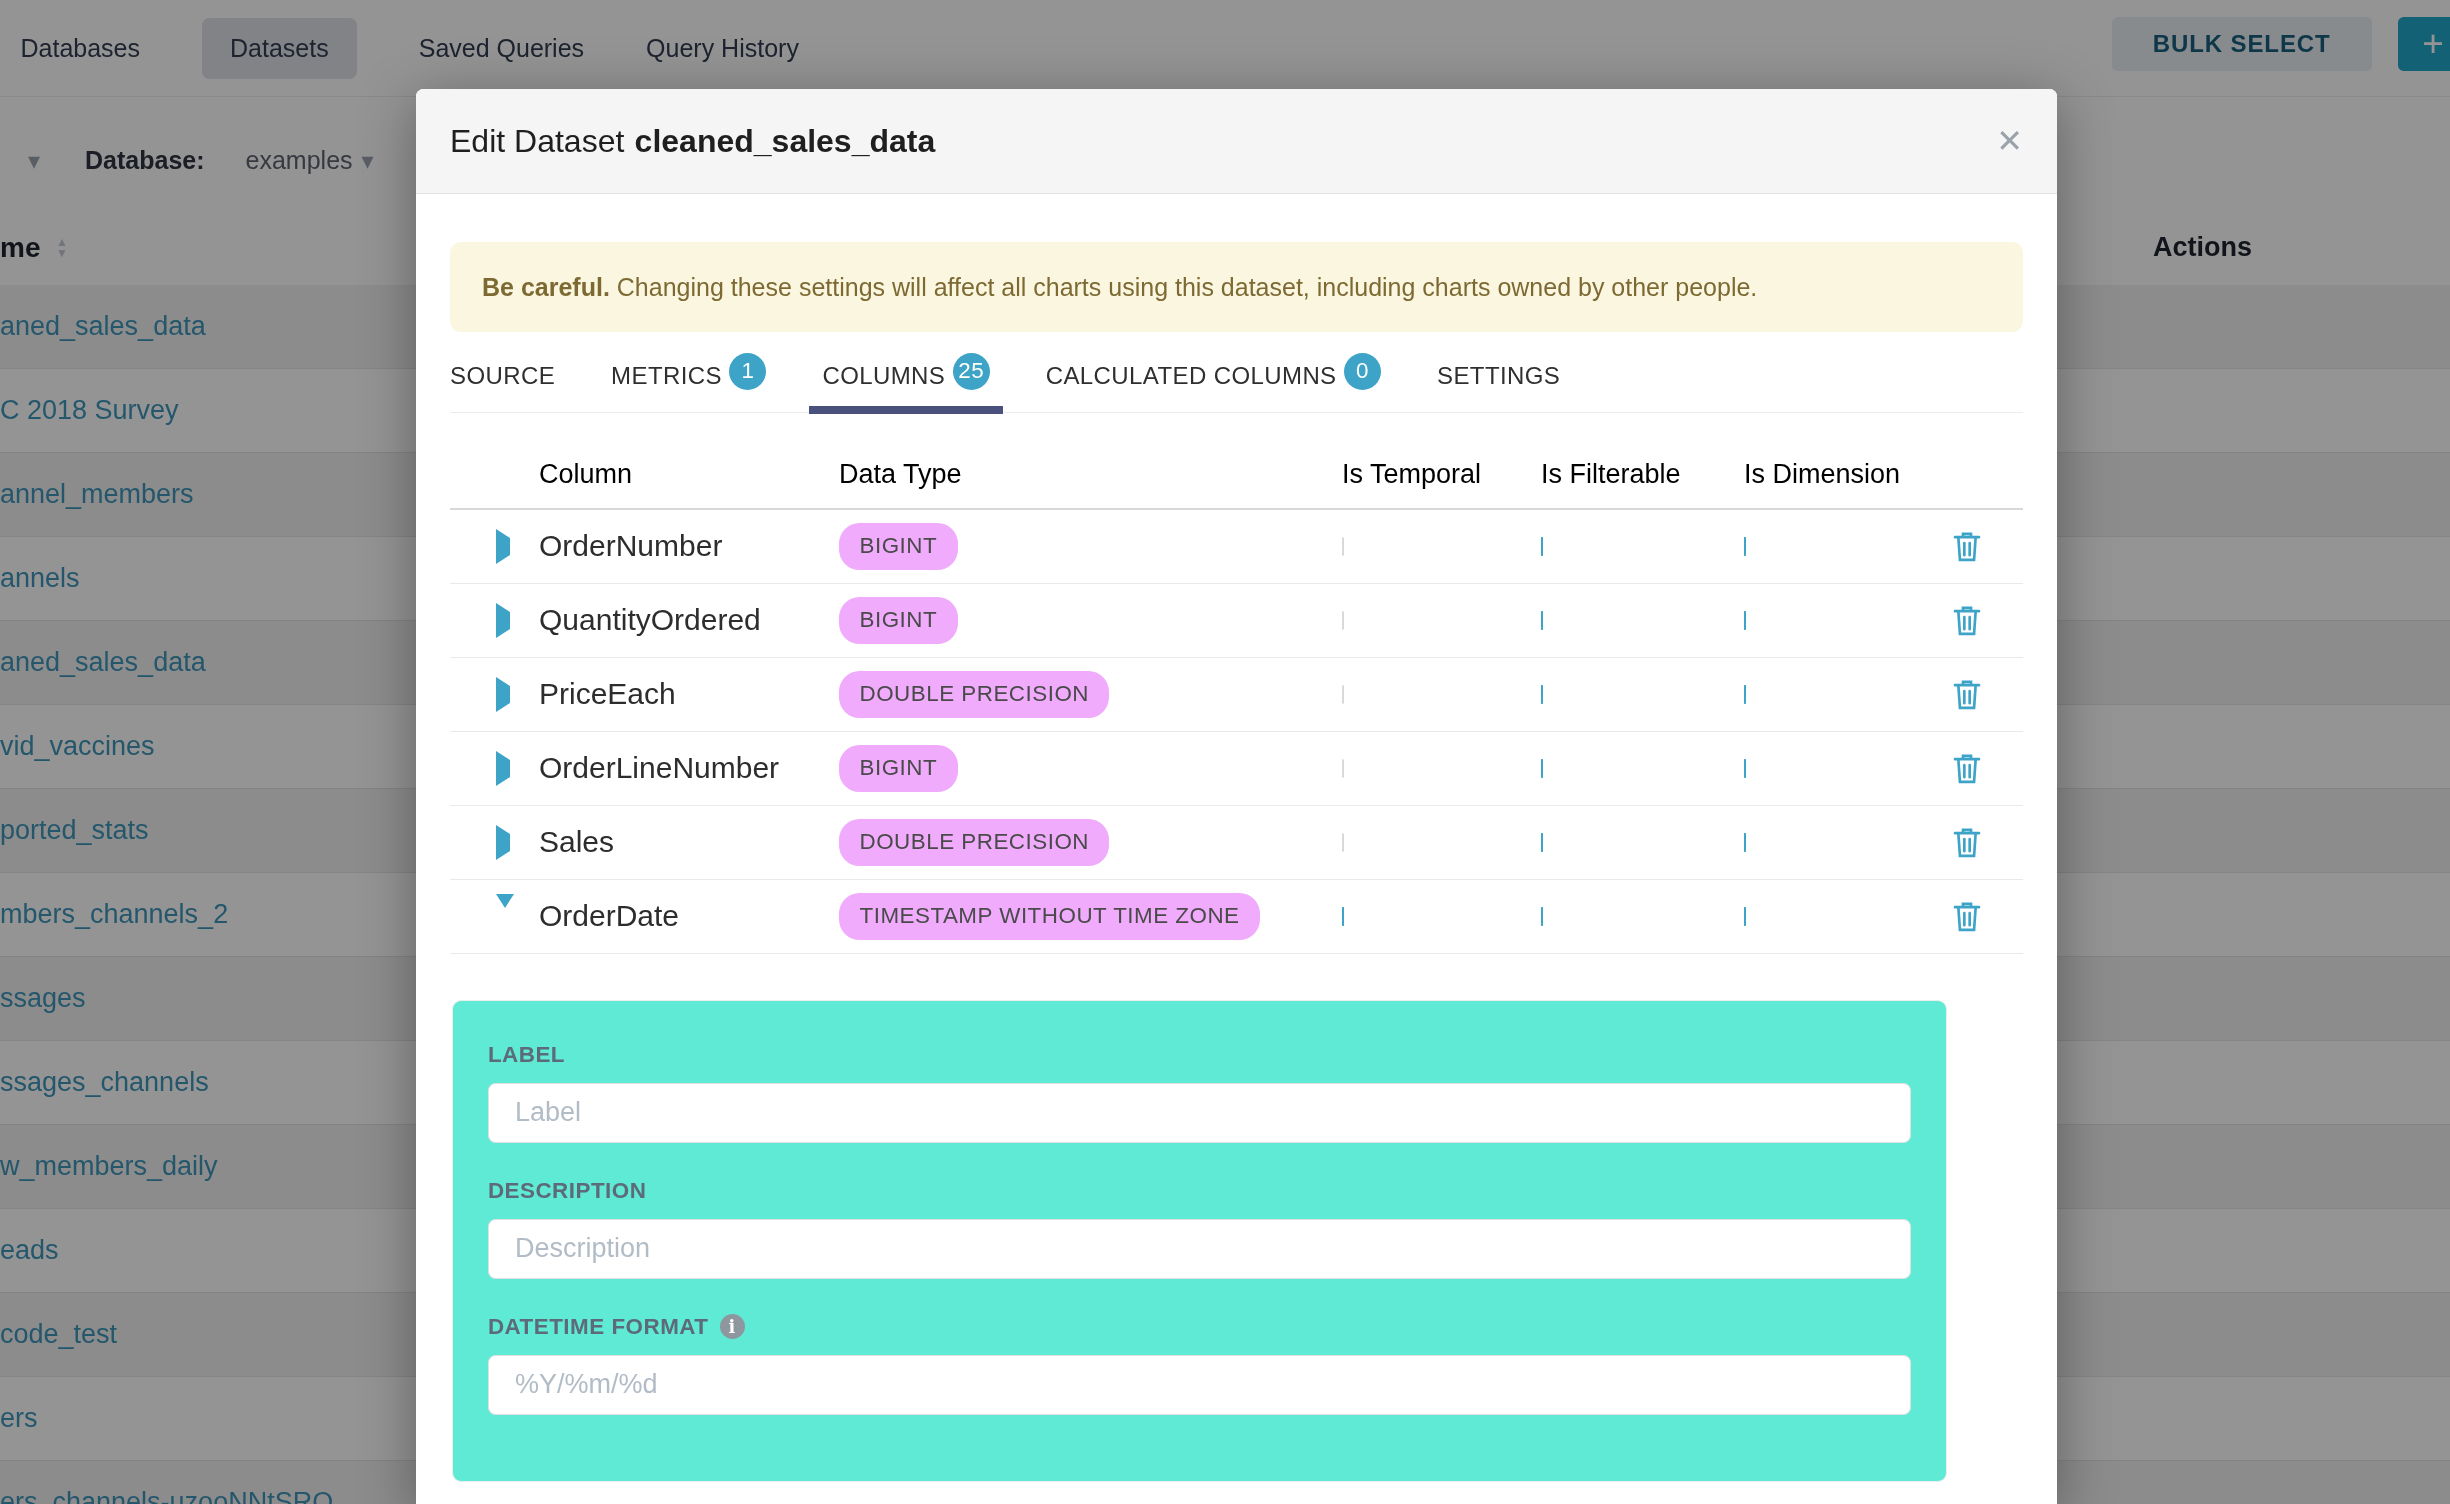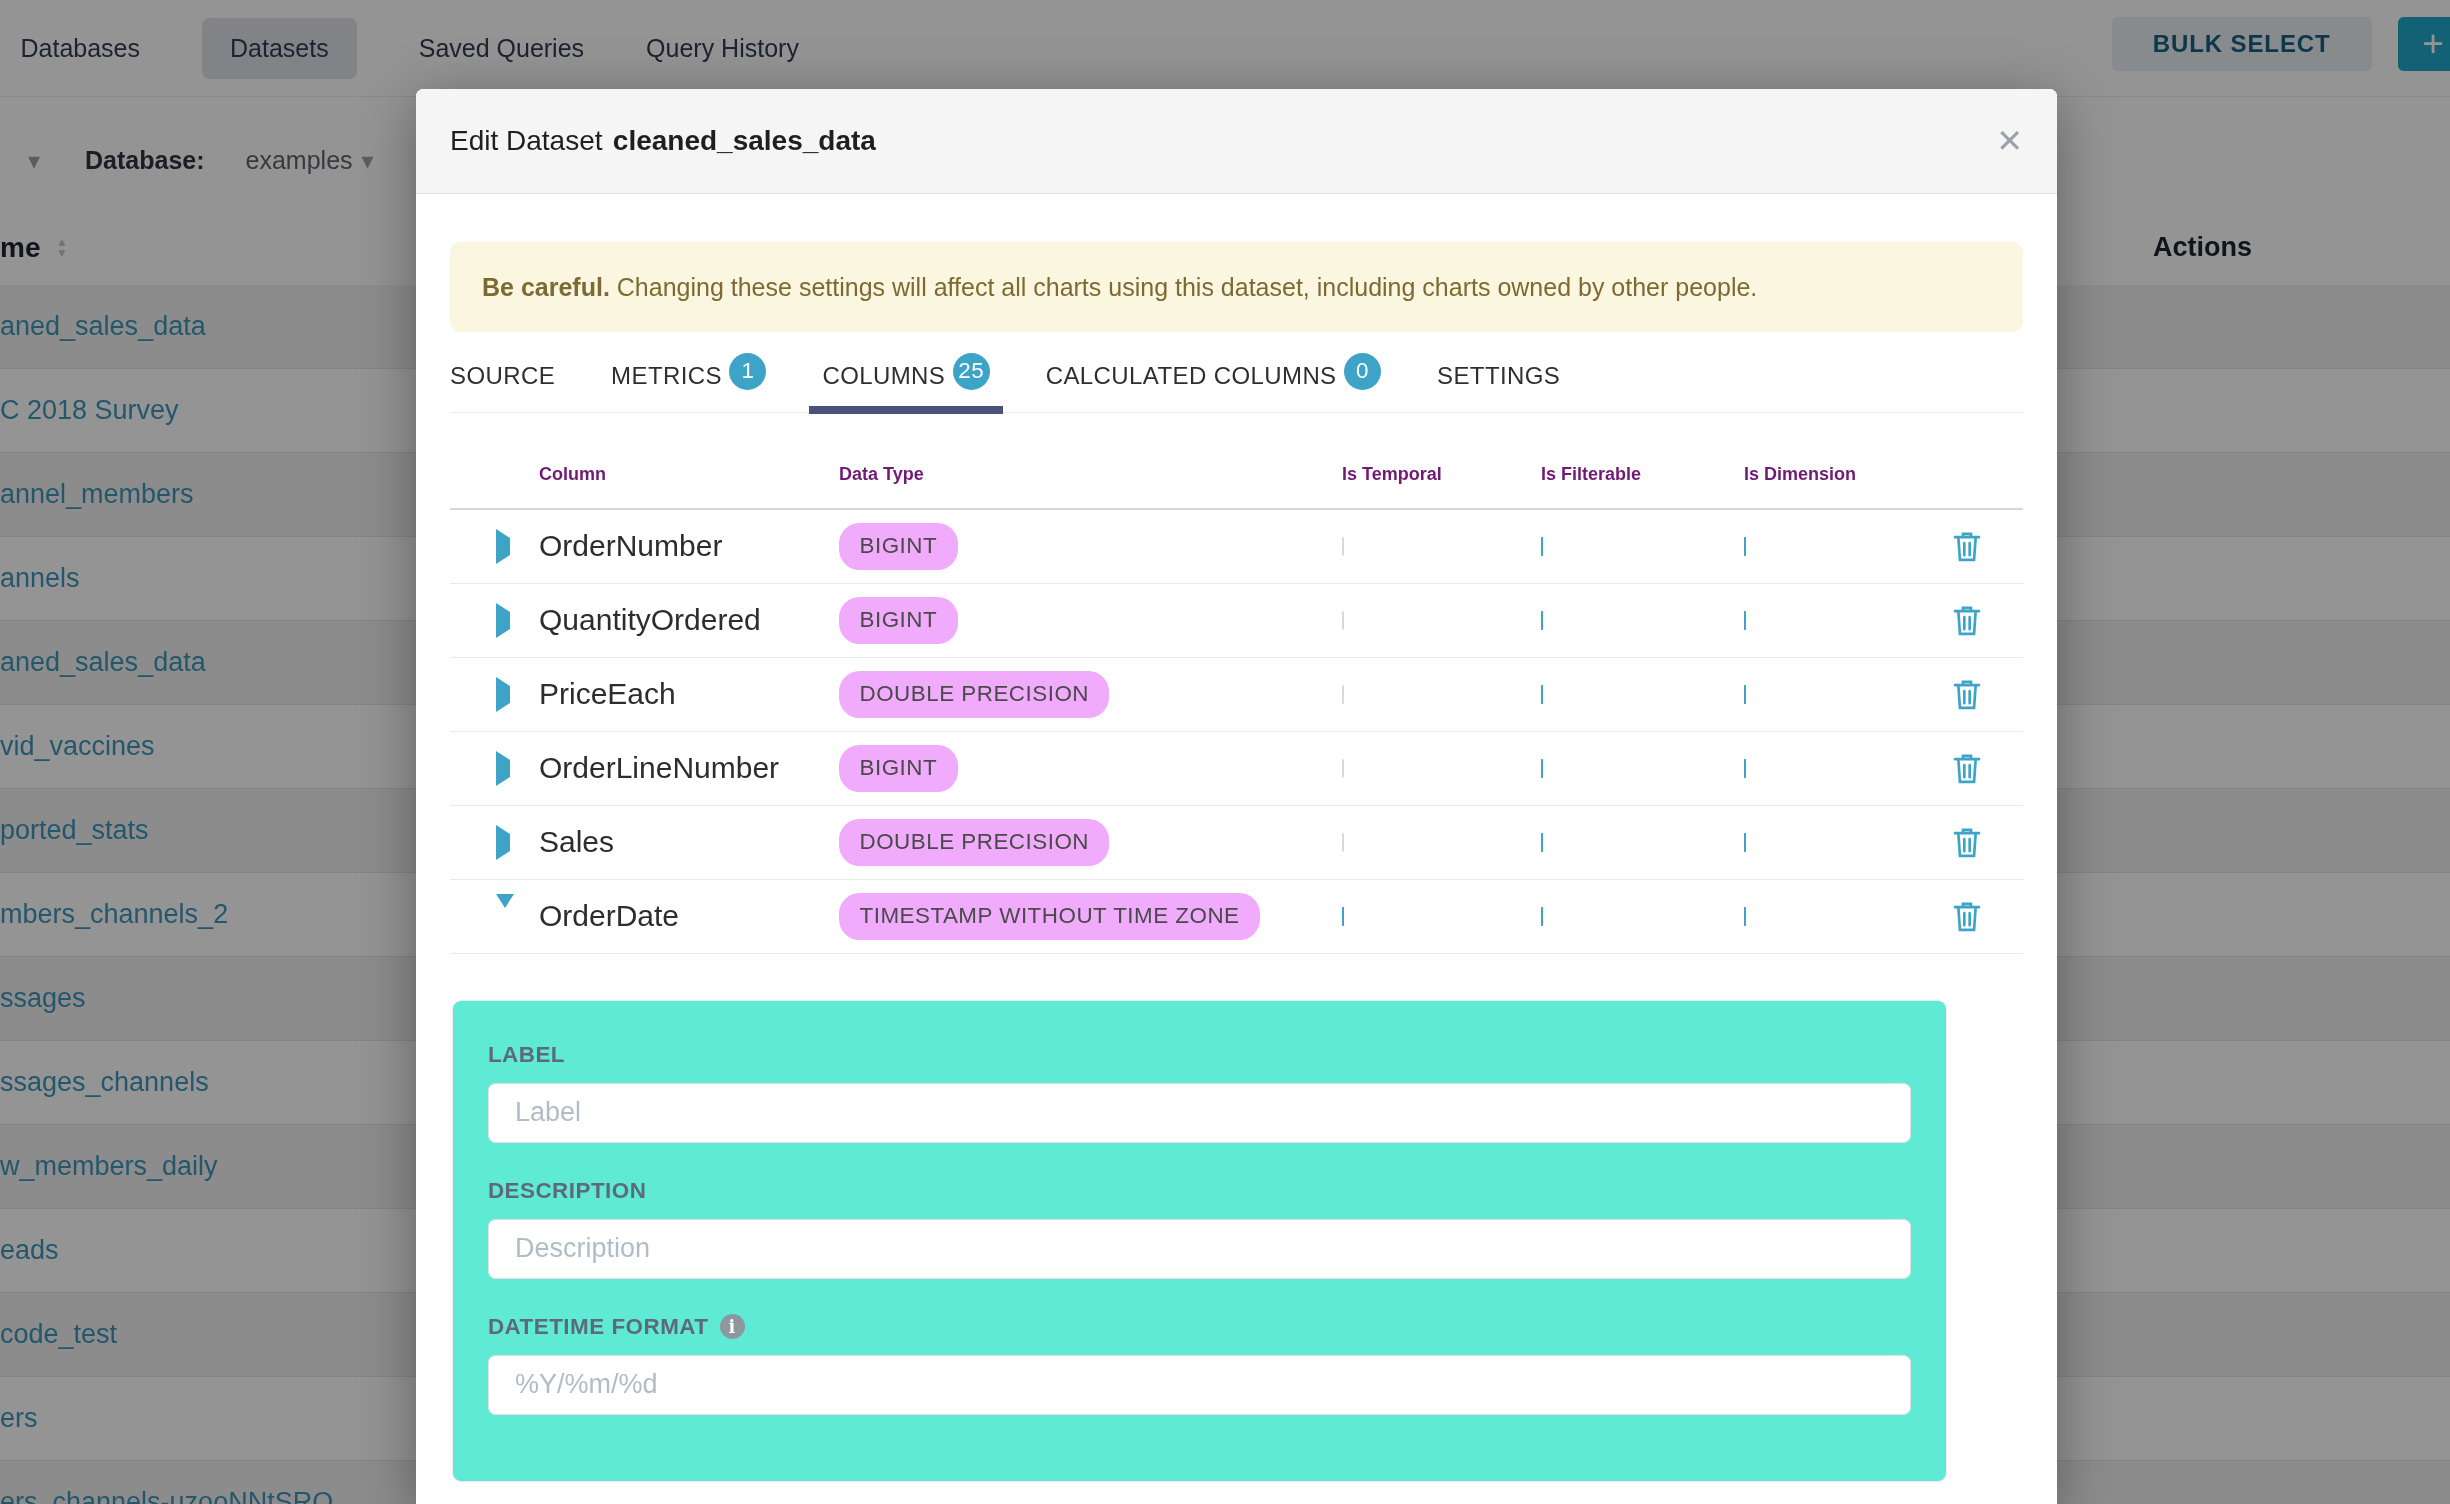--- a/index.html
+++ b/index.html
@@ -42,21 +42,21 @@
   .bglink { font-size:27px; color:#3f96ba; text-decoration:none; }
 
   
   .overlay { position:absolute; inset:0; background:rgba(0,0,0,0.42); z-index:5; }
 
   
   .modal { position:absolute; left:416px; top:89px; width:1641px; height:1416px; background:#fff;
     border-radius:7.5px 7.5px 0 0; box-shadow:0 11.2px 56px rgba(0,0,0,0.35); z-index:10; }
   .mheader { height:105px; background:#f5f5f5; border-bottom:0.9px solid #e3e3e3;
     border-radius:7.5px 7.5px 0 0; display:flex; align-items:center; padding:0 34px; }
-  .mtitle { font-size:28px; color:#1f1f1f; }
+  .mtitle { font-size:32px; color:#1f1f1f; }
   .mtitle .tname { font-weight:700; margin-left:10.3px; }
   .mclose { margin-left:auto; font-size:32px; color:#9aa2ac; background:none; border:none;
     cursor:pointer; font-family:"Liberation Sans",sans-serif; }
   .mbody { padding:0 34px; }
 
   .banner { margin-top:48px; height:90px; background:#fbf6e0; border-radius:11px;
     display:flex; align-items:center; padding:0 32px; font-size:25px; color:#7d6a33; }
   .banner .bbold { font-weight:700; }
   .banner .btext { white-space:pre-wrap; }
 
@@ -64,21 +64,21 @@
   .mtab { position:relative; display:flex; align-items:flex-end; gap:7.5px; padding-bottom:22.4px;
     font-size:24px; color:#2f2f2f; letter-spacing:0.4px; cursor:pointer; }
   .mtab.active::after { content:''; position:absolute; left:-13px; right:-13px; bottom:-1.9px;
     height:7.5px; background:#49517c; }
   .badge { min-width:37px; height:37px; border-radius:18.6px; background:#3da4c7; color:#fff;
     font-size:22.4px; display:flex; align-items:center; justify-content:center; padding:0 5.6px; }
 
   .ttable { margin-top:28px; }
   .tgrid { display:grid; grid-template-columns:52px 300px 503px 199px 203px 207px 1fr;
     align-items:center; padding-left:37px; }
-  .thead { height:69px; border-bottom:2.8px solid #d8d8d8; font-size:18px; font-weight:700; color:#701a75; }
+  .thead { height:69px; border-bottom:2.8px solid #d8d8d8; font-size:27px; font-weight:400; color:#000000; }
   .trow { height:74px; border-bottom:0.9px solid #e9e9e9; }
   .rowcaret { width:0; height:0; margin-left:9.3px; border-top:9.3px solid transparent;
     border-bottom:9.3px solid transparent; border-left:14px solid #3da4c7; cursor:pointer; }
   .rowcaret.down { border-left:9.3px solid transparent; border-right:9.3px solid transparent;
     border-top:14px solid #3da4c7; border-bottom:none; }
   .cname { font-size:30px; color:#2d2d2d; }
   .pill { display:inline-block; background:#f0abfc; color:#4a4a4a; font-size:22.4px;
     letter-spacing:0.5px; padding:10.3px 20.5px; border-radius:20.5px; }
   .cb { position:relative; width:35px; height:35px; border-radius:5.6px; background:#fff;
     border:1.9px solid #d9d9d9; cursor:pointer; }

